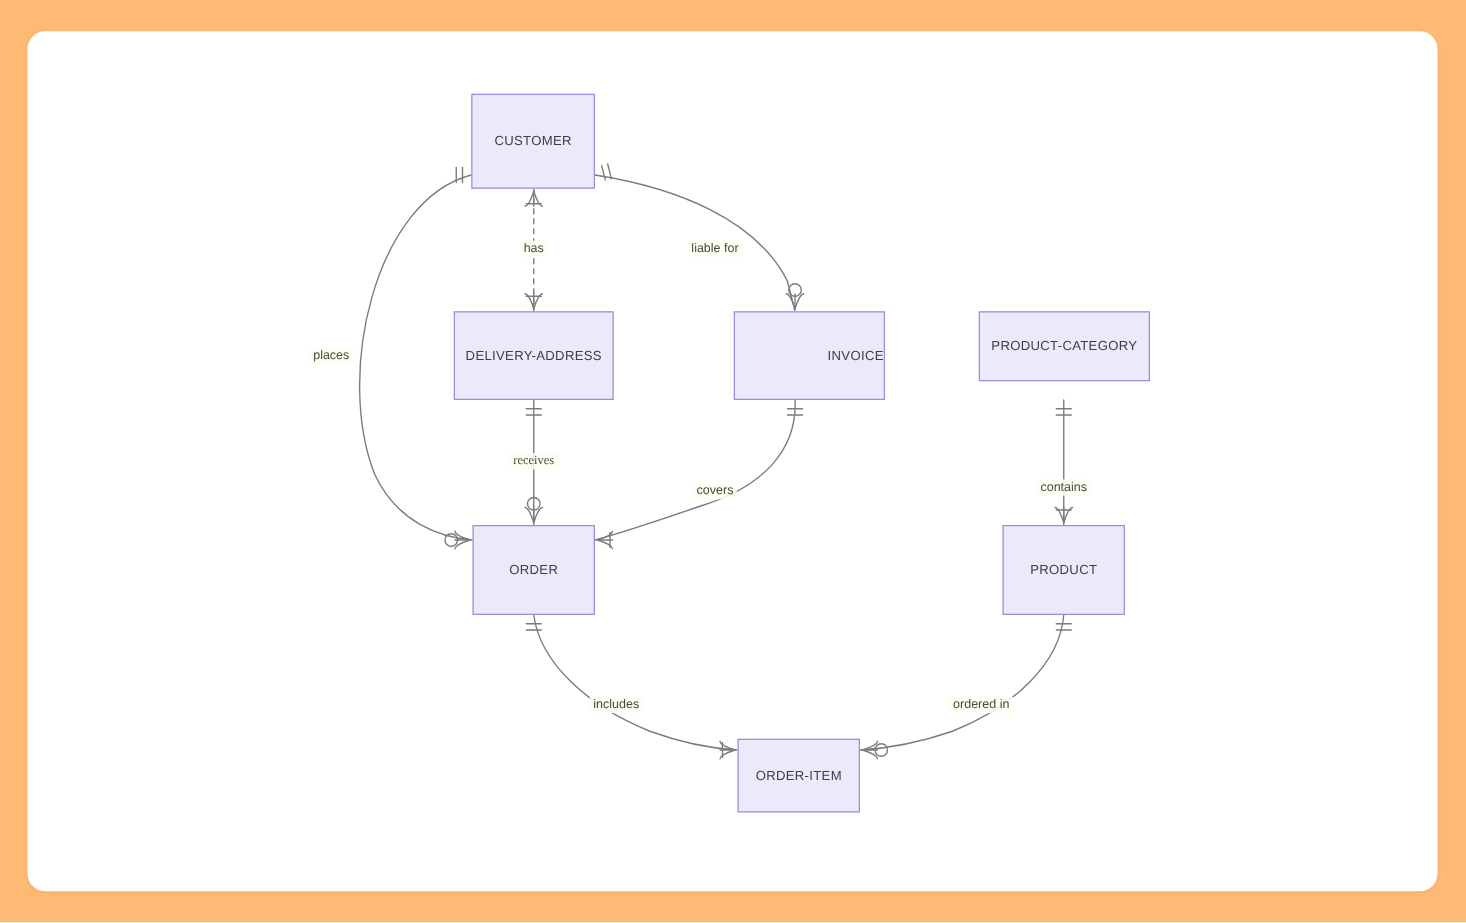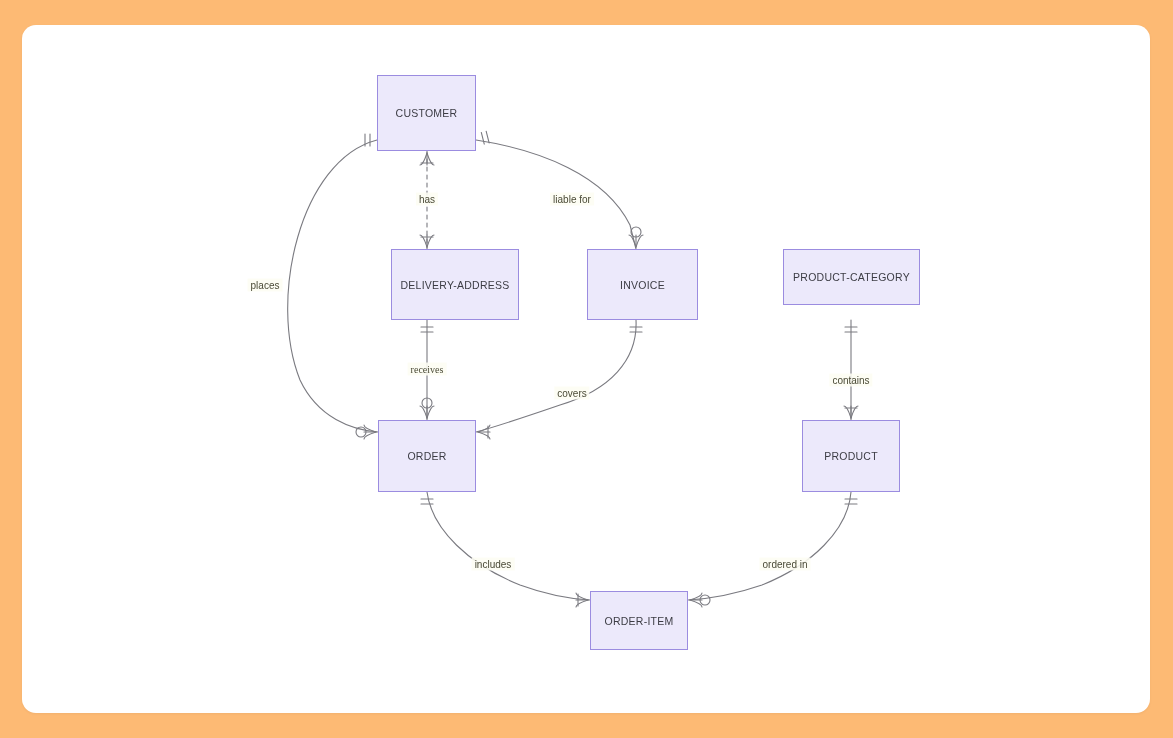--- a/index.html
+++ b/index.html
@@ -159,24 +159,24 @@
           <path d="M 690 600 Q 702 603.85 702 607"></path>
           <line x1="690" y1="600" x2="702" y2="600"></line>
         </g>
       </g>
   </svg>
 
   <div id="entity-layer">
       <div class="entity" style="left: 377px; top: 75px; width: 99px; height: 76px;">
         <span class="entity-label">CUSTOMER</span>
       </div>
-      <div class="entity" style="left: 363px; top: 249px; width: 128px; height: 71px; margin-left: 28px;">
+      <div class="entity" style="left: 363px; top: 249px; width: 128px; height: 71px;">
         <span class="entity-label">DELIVERY-ADDRESS</span>
       </div>
-      <div class="entity" style="left: 587px; top: 249px; width: 111px; height: 71px;">
+      <div class="entity" style="left: 587px; top: 249px; width: 121px; height: 71px; justify-content: flex-end;">
         <span class="entity-label">INVOICE</span>
       </div>
       <div class="entity" style="left: 783px; top: 249px; width: 137px; height: 56px;">
         <span class="entity-label">PRODUCT-CATEGORY</span>
       </div>
       <div class="entity" style="left: 378px; top: 420px; width: 98px; height: 72px;">
         <span class="entity-label">ORDER</span>
       </div>
       <div class="entity" style="left: 802px; top: 420px; width: 98px; height: 72px; text-align: center;">
         <span class="entity-label">PRODUCT</span>
@@ -184,17 +184,17 @@
       <div class="entity" style="left: 590px; top: 591px; width: 98px; height: 59px;">
         <span class="entity-label">ORDER-ITEM</span>
       </div>
     </div>
   <div id="label-layer">
       <div class="rel-label" style="left: 265px; top: 285px;">places</div>
       <div class="rel-label" style="left: 427px; top: 199px;">has</div>
       <div class="rel-label" style="left: 572px; top: 174px; margin-top: 25px;">liable for</div>
       <div class="rel-label" style="left: 427px; top: 369px; font-family: Liberation Serif, serif;">receives</div>
       <div class="rel-label" style="left: 572px; top: 393px;">covers</div>
-      <div class="rel-label" style="left: 851px; top: 380px;">contains</div>
+      <div class="rel-label" style="left: 851px; top: 390px;">contains</div>
       <div class="rel-label" style="left: 493px; top: 564px;">includes</div>
       <div class="rel-label" style="left: 785px; top: 564px;">ordered in</div>
     </div>
 </div>
 
 </body></html>

